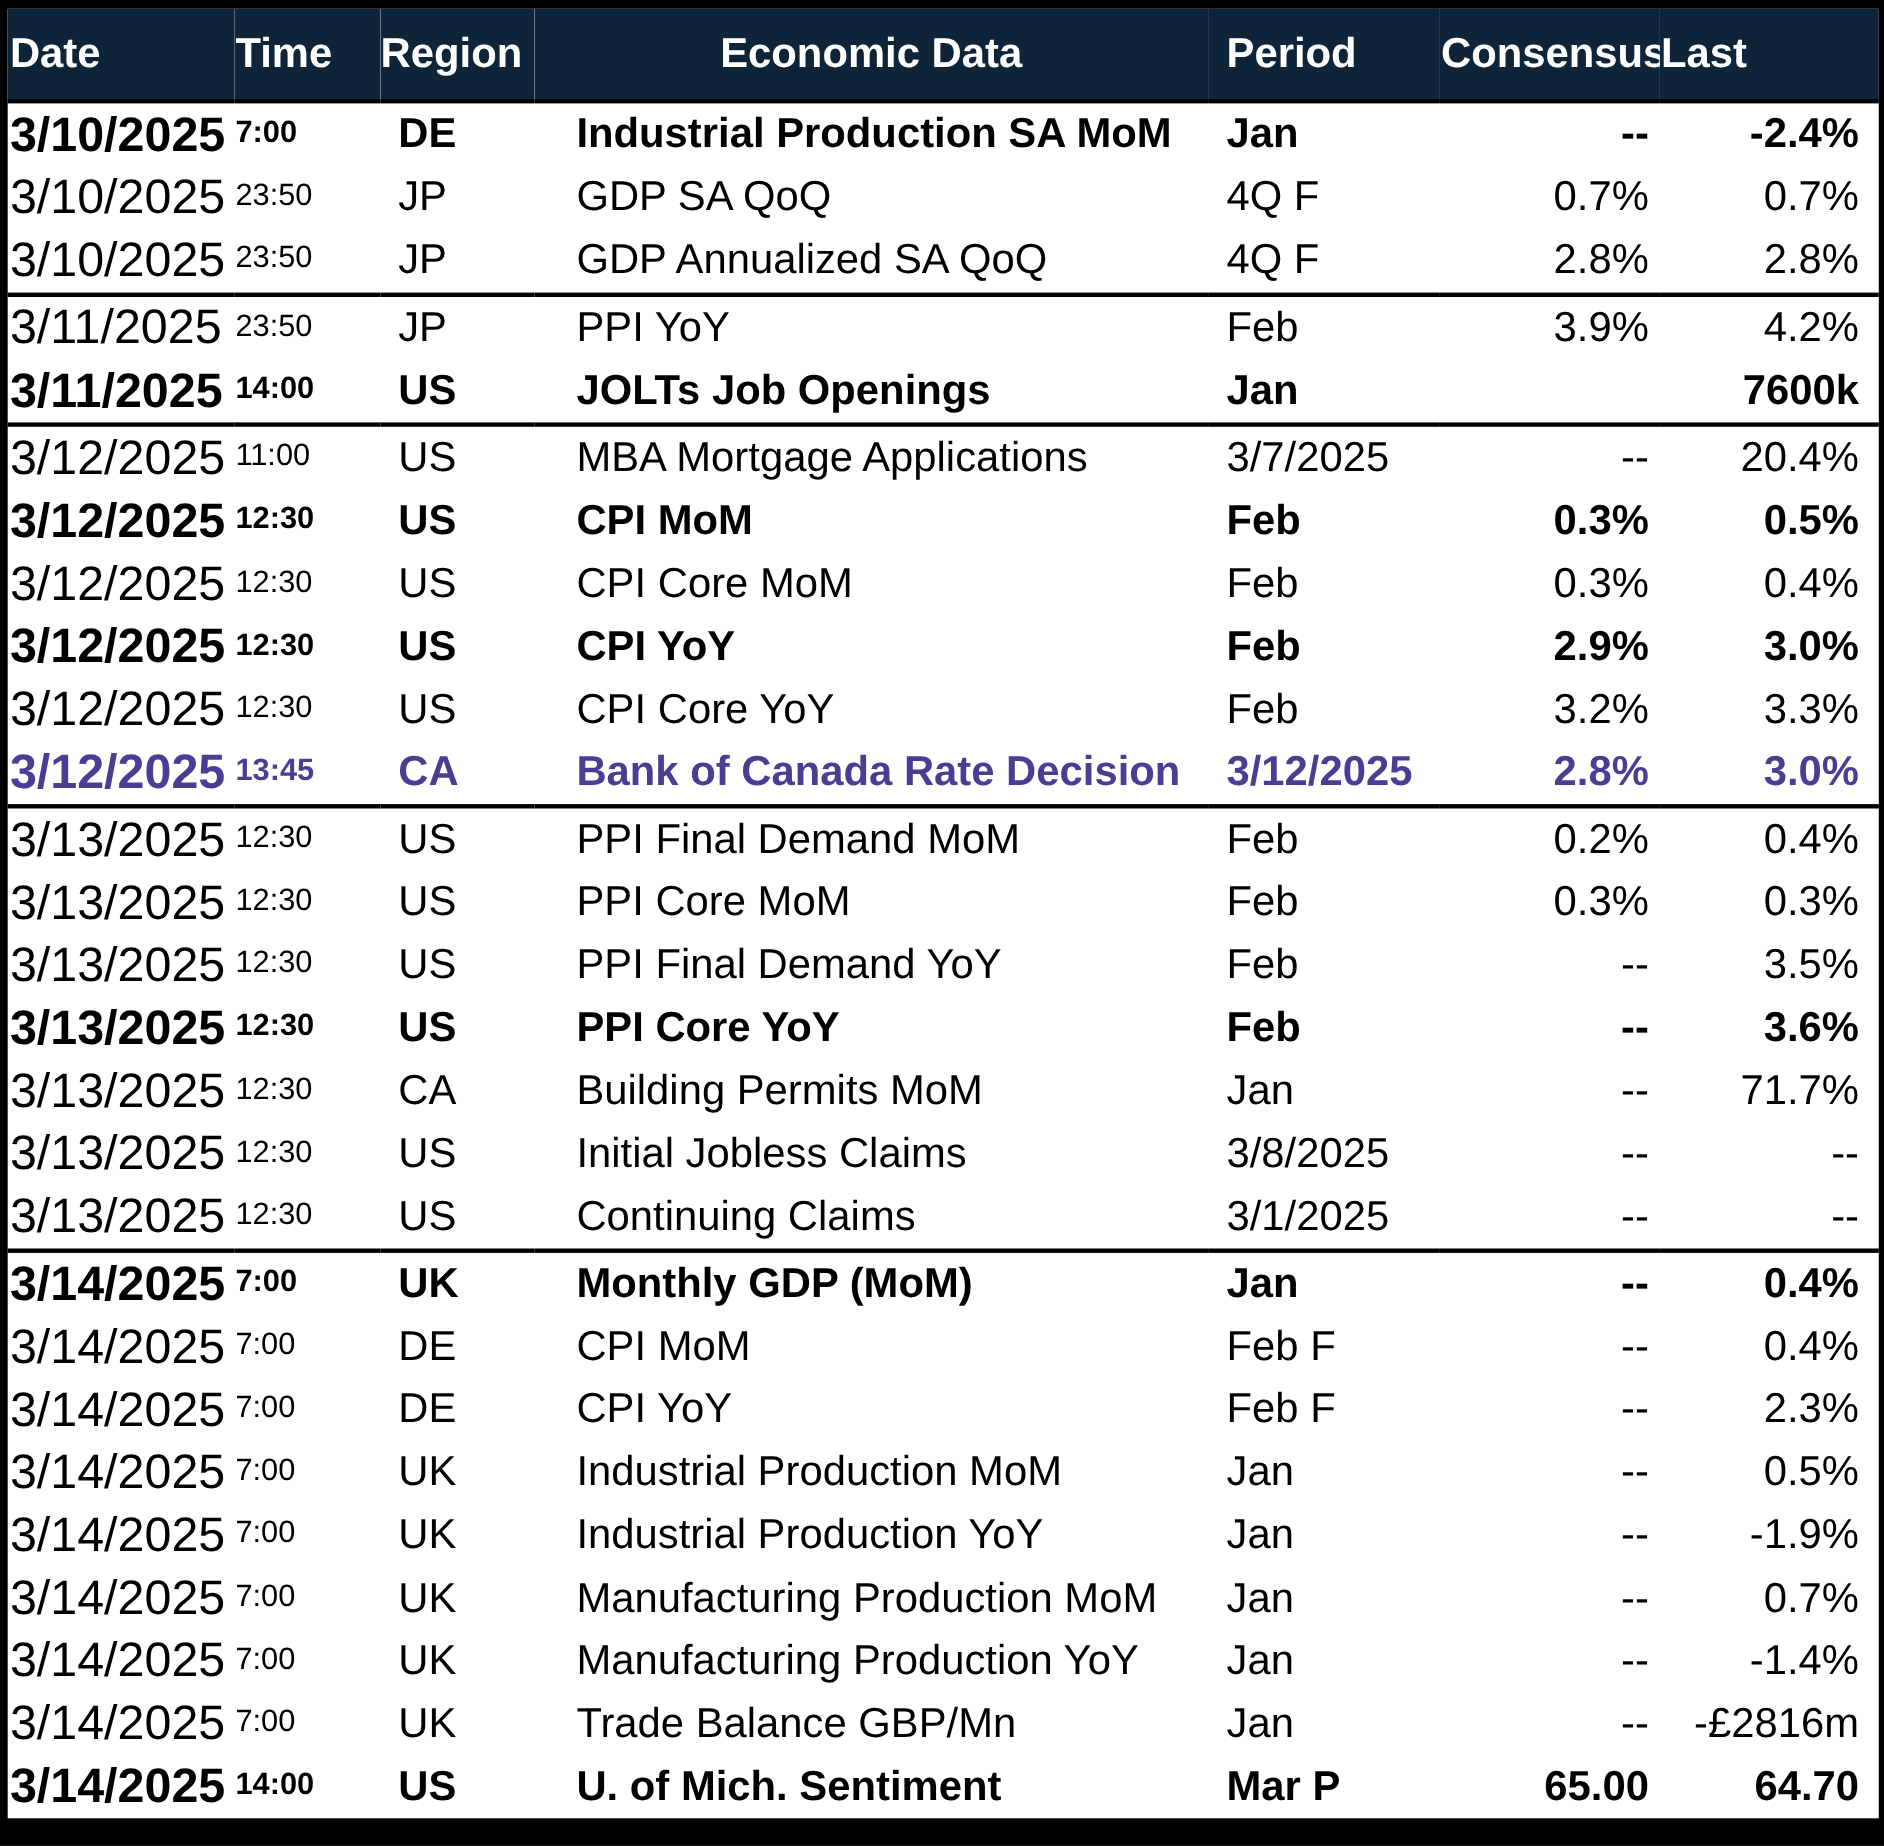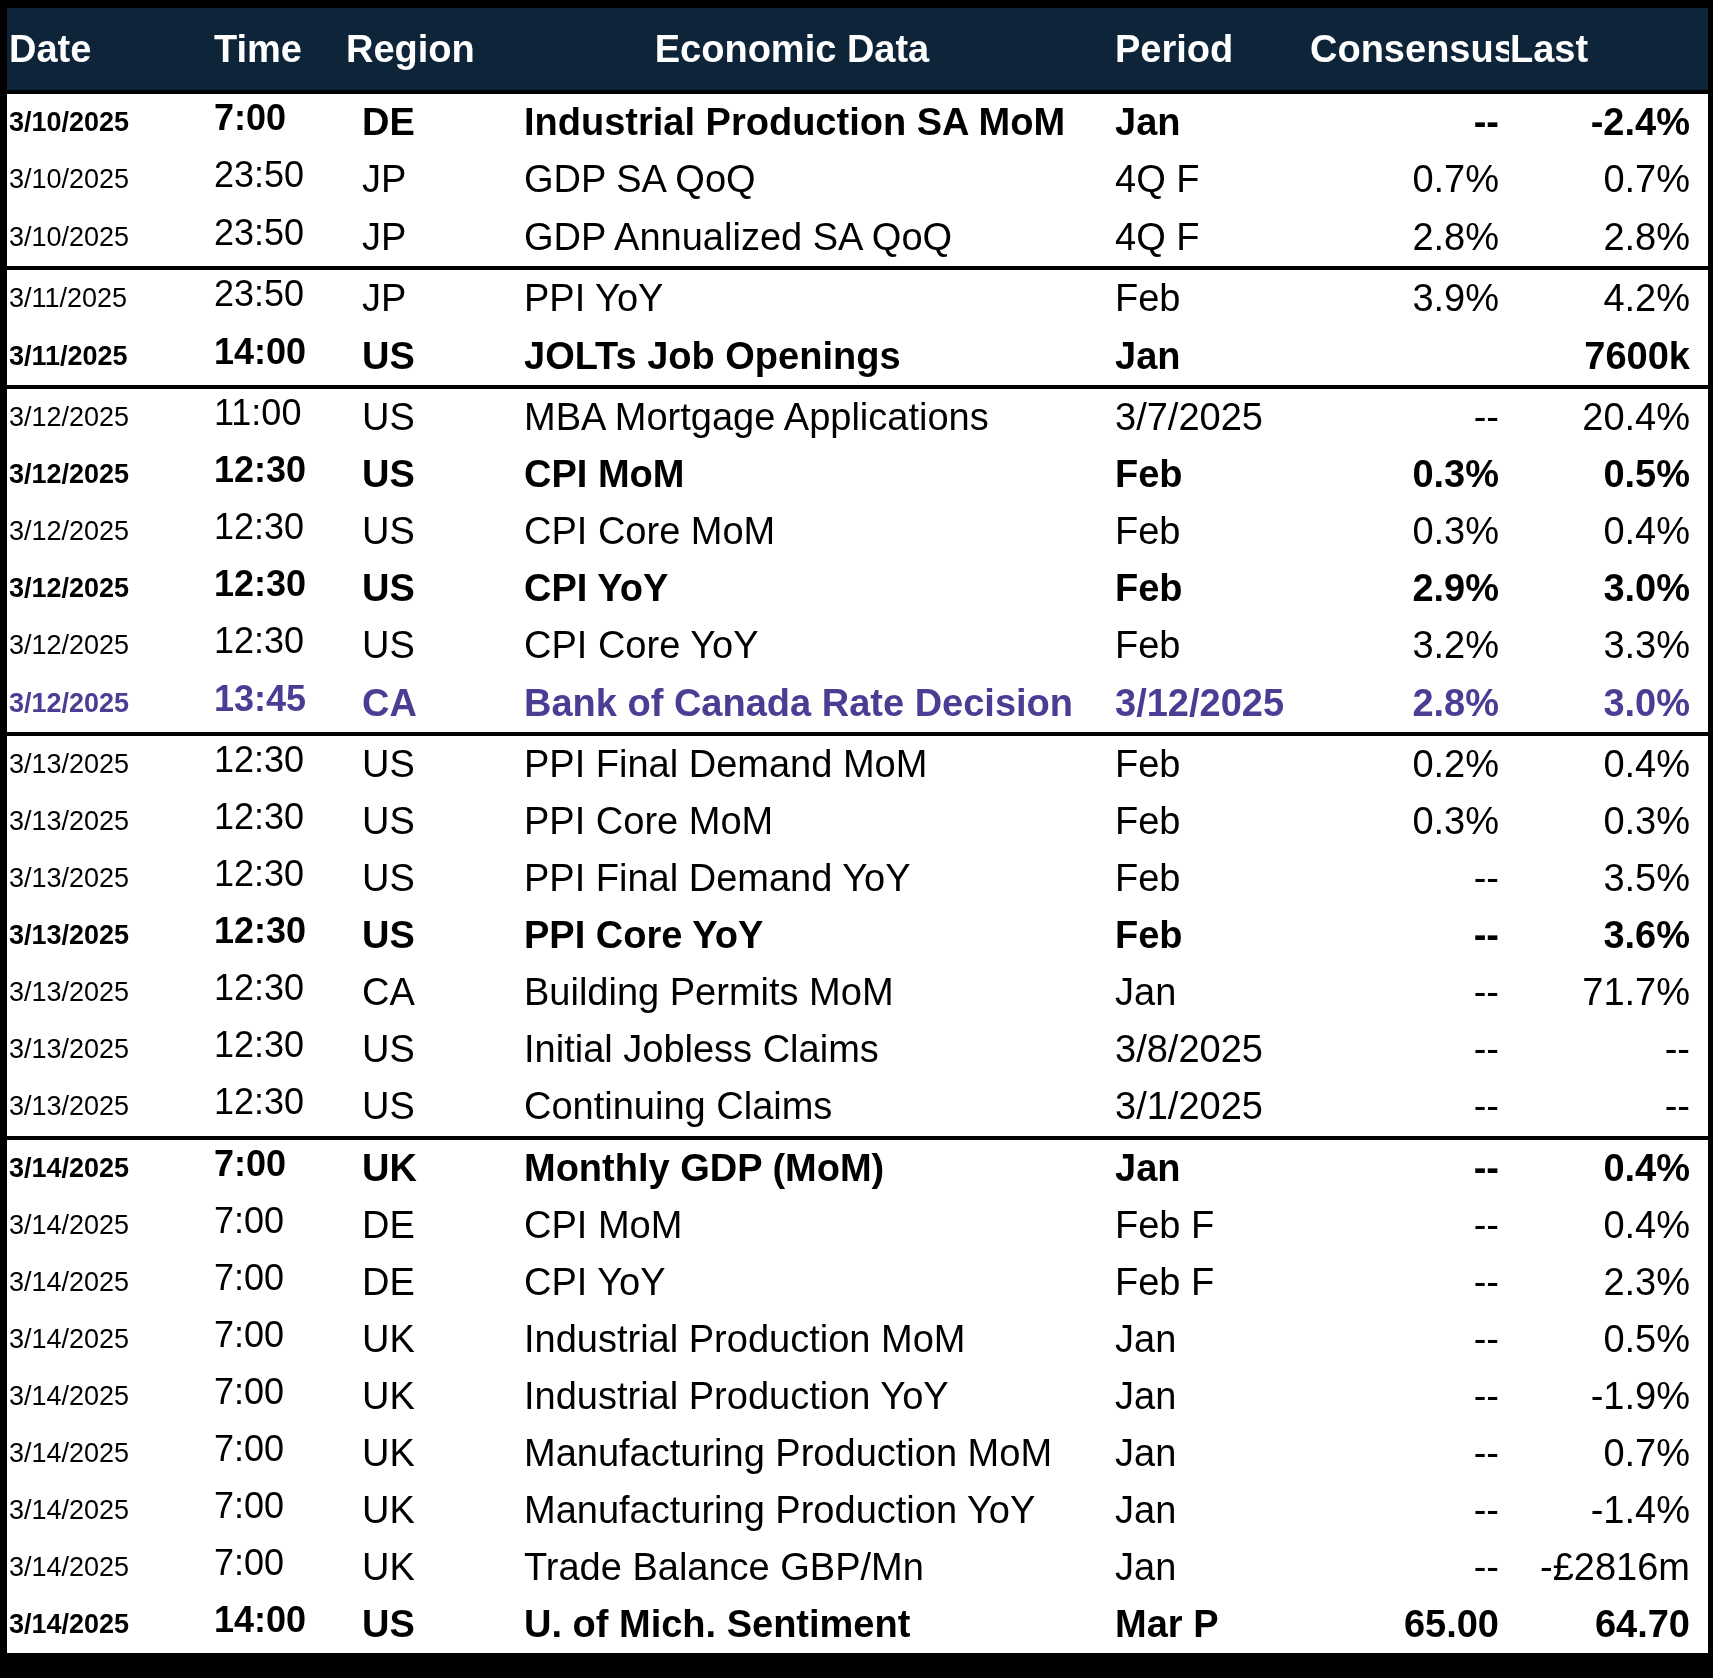--- a/index.html
+++ b/index.html
@@ -43,37 +43,37 @@
     font-weight: 400;
     white-space: nowrap;
     overflow: hidden;
     vertical-align: middle;
   }
   tr.bold td { font-weight: 700; }
   tr.accent td { color: var(--accent, #4A3D93); }
   tr.section-end td { border-bottom: 4px solid var(--border-color, #000); }
 
   
-  .c-date      { text-align: left;  padding-left: 2px;  font-size: 27px; }
+  .c-date      { text-align: left;  padding-left: 2px;  font-size: 44px; }
   th.c-date    { font-size: 38px; }
   .c-time      { text-align: left; }
   .c-region    { text-align: left;  padding-left: 16px; }
   th.c-region  { text-align: left; padding-left: 0; }
   .c-event     { text-align: left;  padding-left: 38px; }
   th.c-event   { text-align: center; padding-left: 0; }
   .c-period    { text-align: left;  padding-left: 16px; }
   .c-consensus { text-align: right; padding-right: 10px; }
   th.c-consensus { text-align: center; padding-right: 0; }
   .c-last      { text-align: right; padding-right: 18px; }
   th.c-last    { text-align: left; padding-right: 0; }
 
   .time-val {
     position: relative;
     top: -5px;
-    font-size: 36px;
+    font-size: 28px;
     display: inline-block;
   }
 </style>
 </head>
 <body>
 
 <div class="frame">
   <table class="calendar">
     <colgroup>
       <col style="width:206px">

